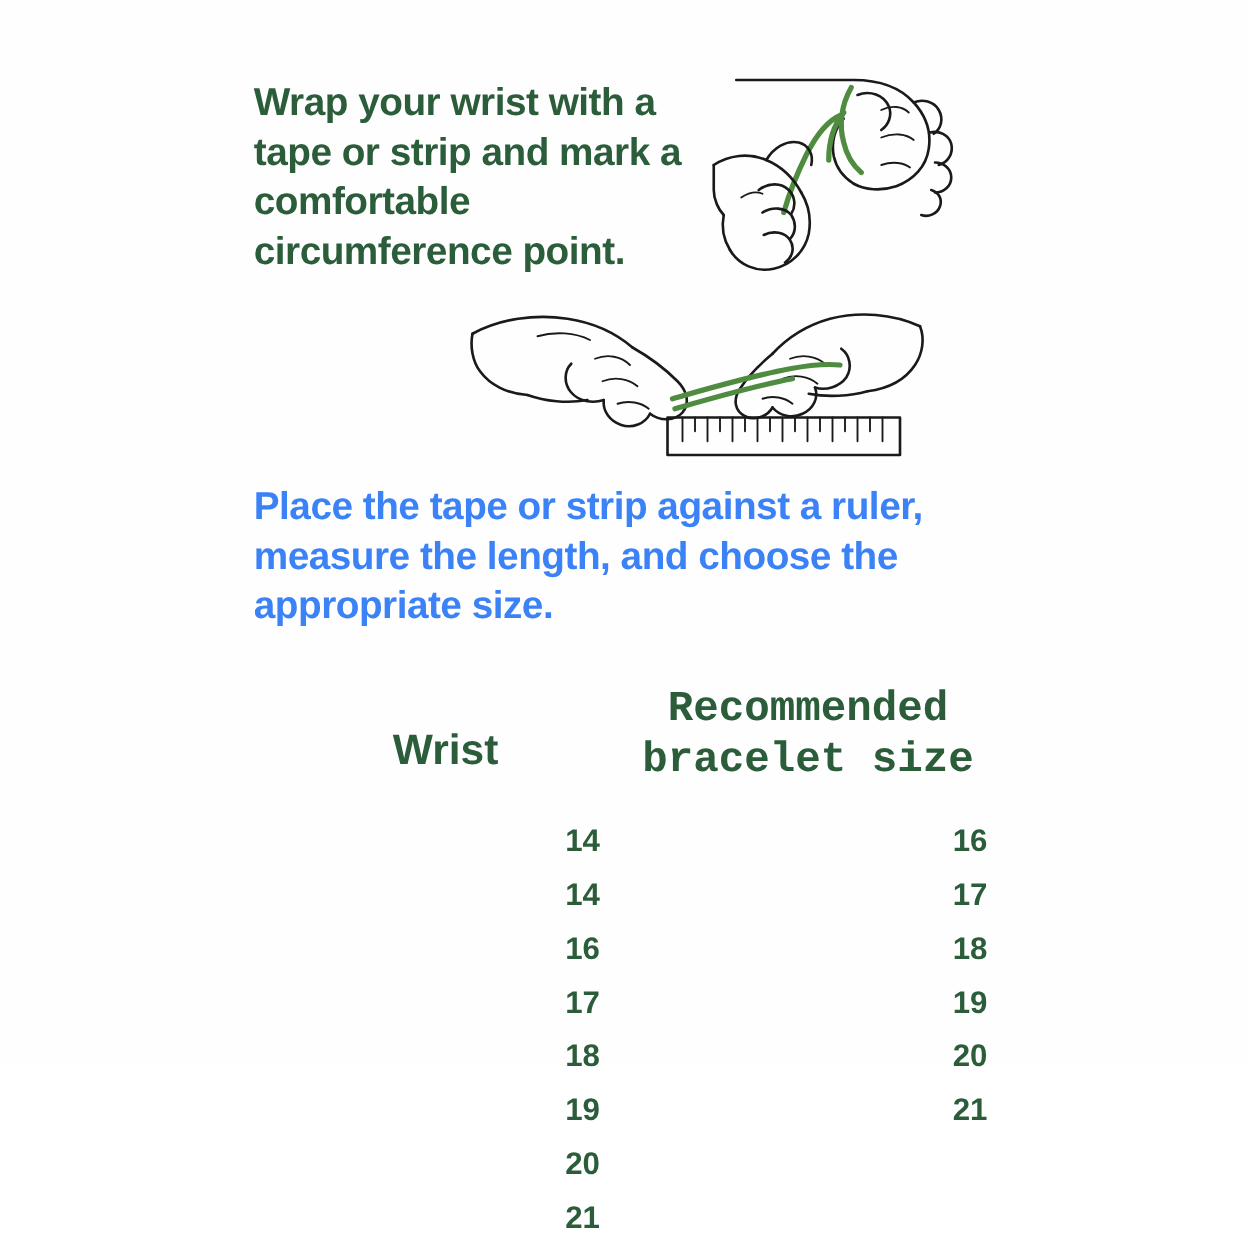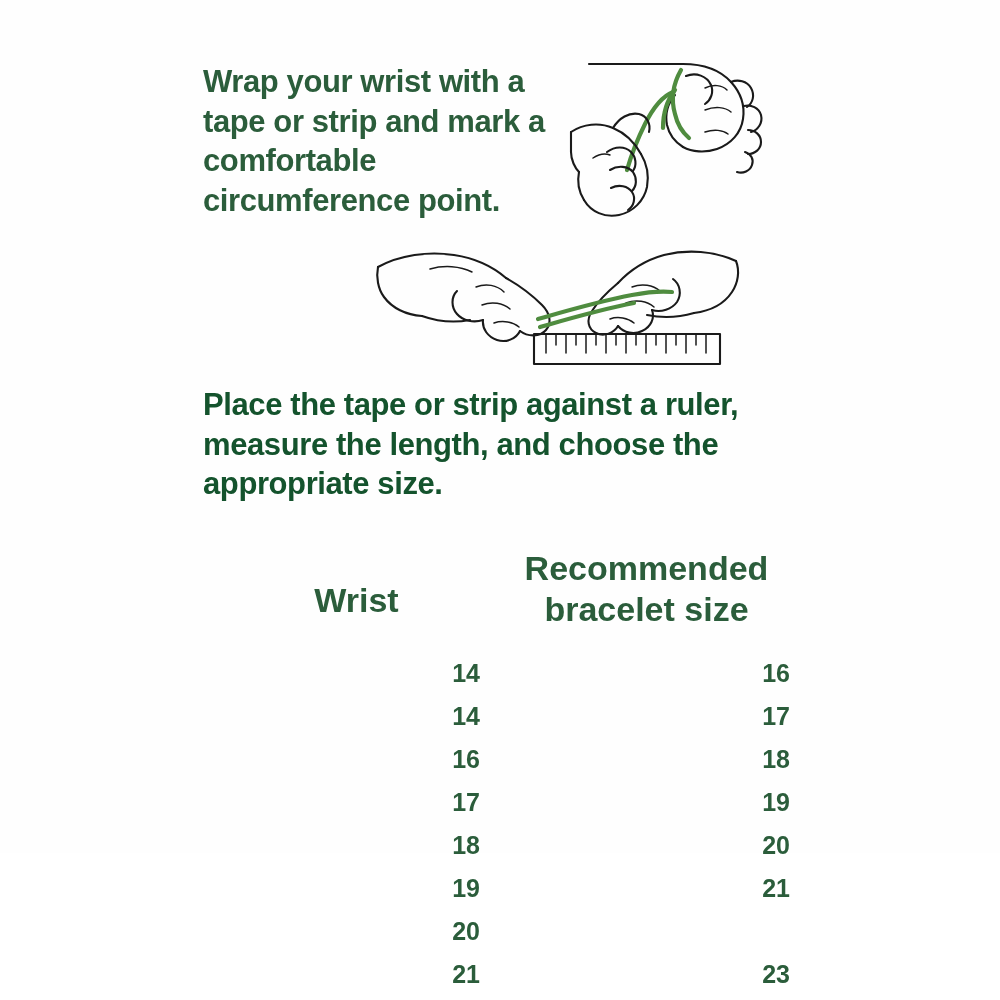--- a/index.html
+++ b/index.html
@@ -52,21 +52,21 @@
   }
   .step2-text {
     position: absolute;
     left: 203px;
     top: 385px;
     width: 540px;
     font-size: 31px;
     font-weight: bold;
     line-height: 1.28;
     letter-spacing: -0.4px;
-    color: #14532d;
+    color: #3b82f6;
   }
 
   
   .table-wrap {
     position: absolute;
     left: 250px;
     top: 548px;
     width: 540px;
   }
   .table-head {
@@ -80,20 +80,21 @@
     color: #2b5d3b;
     text-align: center;
     line-height: 1.2;
   }
   .th-wrist {
     width: 230px;
     padding-top: 32px;
   }
   .th-rec {
     width: 310px;
+    font-family: Liberation Mono, monospace;
   }
   .table-body {
     margin-top: 22px;
   }
   .trow {
     display: flex;
     align-items: center;
   }
   .td {
     font-size: 25px;
@@ -217,19 +218,18 @@
       </div>
       <div class="trow">
         <div class="td td-wrist">19</div>
         <div class="td td-rec">21</div>
       </div>
       <div class="trow">
         <div class="td td-wrist">20</div>
       </div>
       <div class="trow">
         <div class="td td-wrist">21</div>
-        <div class="td td-rec">23</div>
       </div>
 
     </div>
   </div>
 
 </div>
 
 </body></html>

